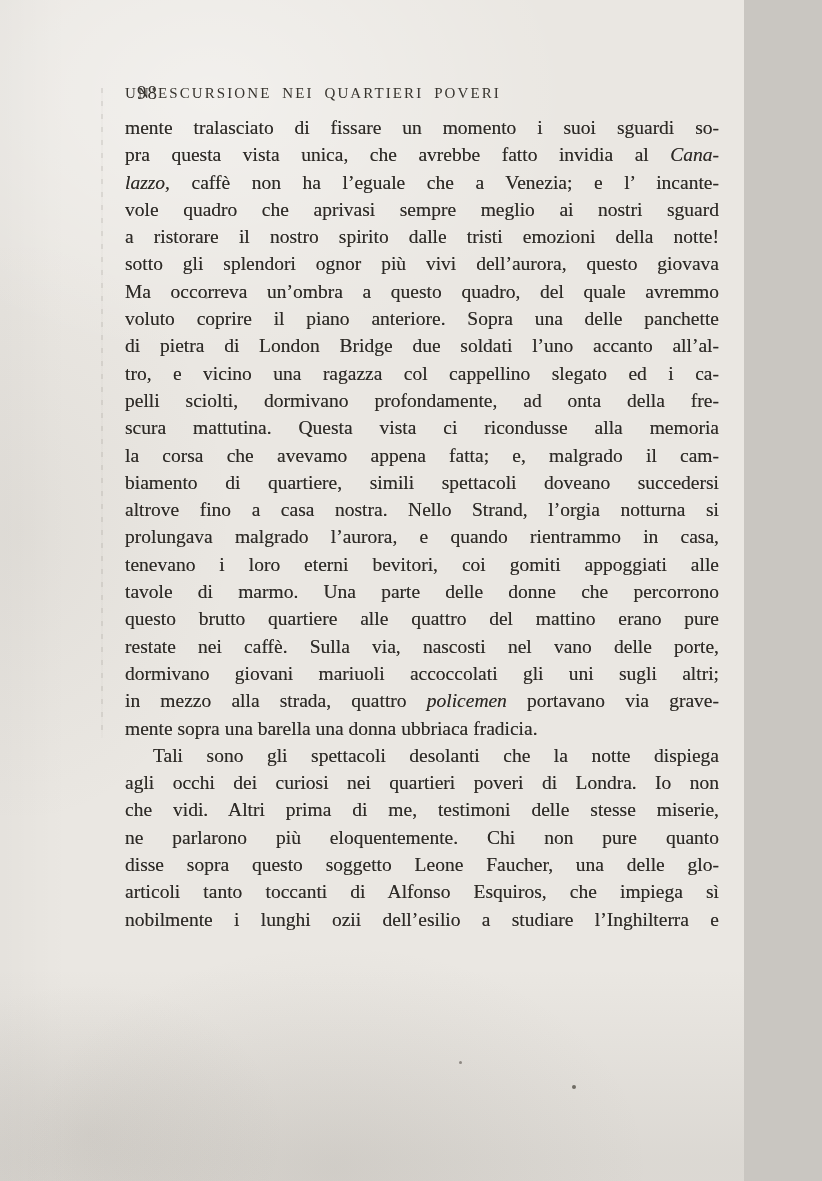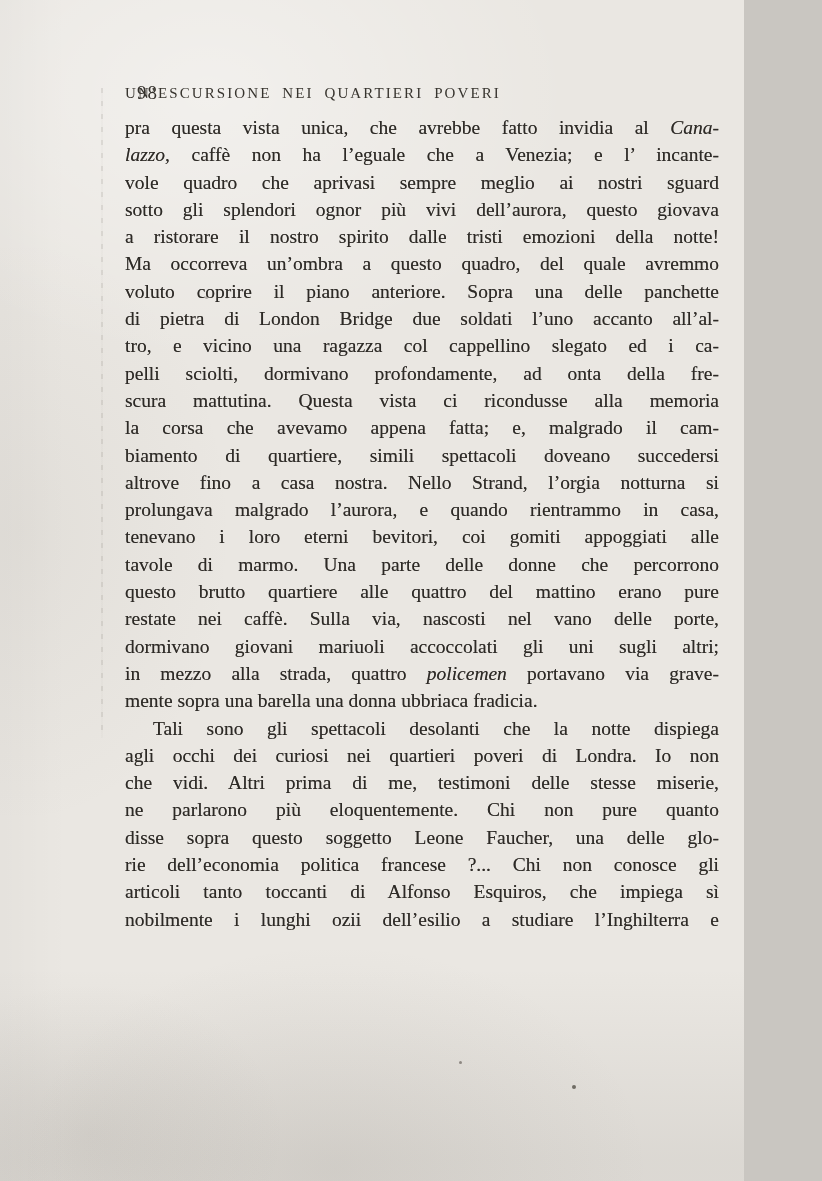--- a/index.html
+++ b/index.html
@@ -113,25 +113,26 @@
   <div class="outside-strip"></div>
   <div class="speck s1"></div>
   <div class="speck s2"></div>
   <div class="speck s3"></div>
 
   <div class="page-number">98</div>
 
   <div class="running-header">UN’ESCURSIONE NEI QUARTIERI POVERI</div>
 
   <div class="text-block">
+      <div class="line"><span>mente tralasciato di fissare un momento i suoi sguardi so-</span></div>
       <div class="line"><span>pra questa vista unica, che avrebbe fatto invidia al </span><span class="it">Cana-</span></div>
       <div class="line"><span class="it">lazzo,</span><span> caffè non ha l’eguale che a Venezia; e l’ incante-</span></div>
       <div class="line"><span>vole quadro che aprivasi sempre meglio ai nostri sguard</span></div>
+      <div class="line"><span>a ristorare il nostro spirito dalle tristi emozioni della notte!</span></div>
       <div class="line"><span>sotto gli splendori ognor più vivi dell’aurora, questo giovava</span></div>
-      <div class="line"><span>a ristorare il nostro spirito dalle tristi emozioni della notte!</span></div>
       <div class="line"><span>Ma occorreva un’ombra a questo quadro, del quale avremmo</span></div>
       <div class="line"><span>voluto coprire il piano anteriore. Sopra una delle panchette</span></div>
       <div class="line"><span>di pietra di London Bridge due soldati l’uno accanto all’al-</span></div>
       <div class="line"><span>tro, e vicino una ragazza col cappellino slegato ed i ca-</span></div>
       <div class="line"><span>pelli sciolti, dormivano profondamente, ad onta della fre-</span></div>
       <div class="line"><span>scura mattutina. Questa vista ci ricondusse alla memoria</span></div>
       <div class="line"><span>la corsa che avevamo appena fatta; e, malgrado il cam-</span></div>
       <div class="line"><span>biamento di quartiere, simili spettacoli doveano succedersi</span></div>
       <div class="line"><span>altrove fino a casa nostra. Nello Strand, l’orgia notturna si</span></div>
       <div class="line"><span>prolungava malgrado l’aurora, e quando rientrammo in casa,</span></div>
@@ -140,17 +141,16 @@
       <div class="line"><span>questo brutto quartiere alle quattro del mattino erano pure</span></div>
       <div class="line"><span>restate nei caffè. Sulla via, nascosti nel vano delle porte,</span></div>
       <div class="line"><span>dormivano giovani mariuoli accoccolati gli uni sugli altri;</span></div>
       <div class="line"><span>in mezzo alla strada, quattro </span><span class="it">policemen</span><span> portavano via grave-</span></div>
       <div class="line no-just"><span>mente sopra una barella una donna ubbriaca fradicia.</span></div>
       <div class="line indent"><span>Tali sono gli spettacoli desolanti che la notte dispiega</span></div>
       <div class="line"><span>agli occhi dei curiosi nei quartieri poveri di Londra. Io non</span></div>
       <div class="line"><span>che vidi. Altri prima di me, testimoni delle stesse miserie,</span></div>
       <div class="line"><span>ne parlarono più eloquentemente. Chi non pure quanto</span></div>
       <div class="line"><span>disse sopra questo soggetto Leone Faucher, una delle glo-</span></div>
-      <div class="line"><span>rie dell’economia politica francese ?... Chi non conosce gli</span></div>
       <div class="line"><span>articoli tanto toccanti di Alfonso Esquiros, che impiega sì</span></div>
       <div class="line"><span>nobilmente i lunghi ozii dell’esilio a studiare l’Inghilterra e</span></div>
     </div>
 </div>
 
 </body></html>

